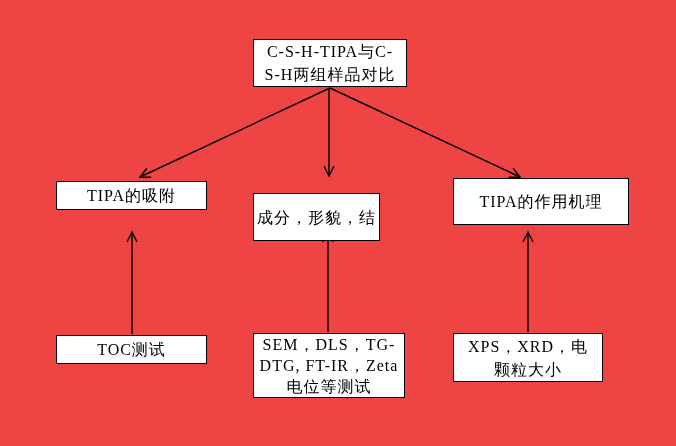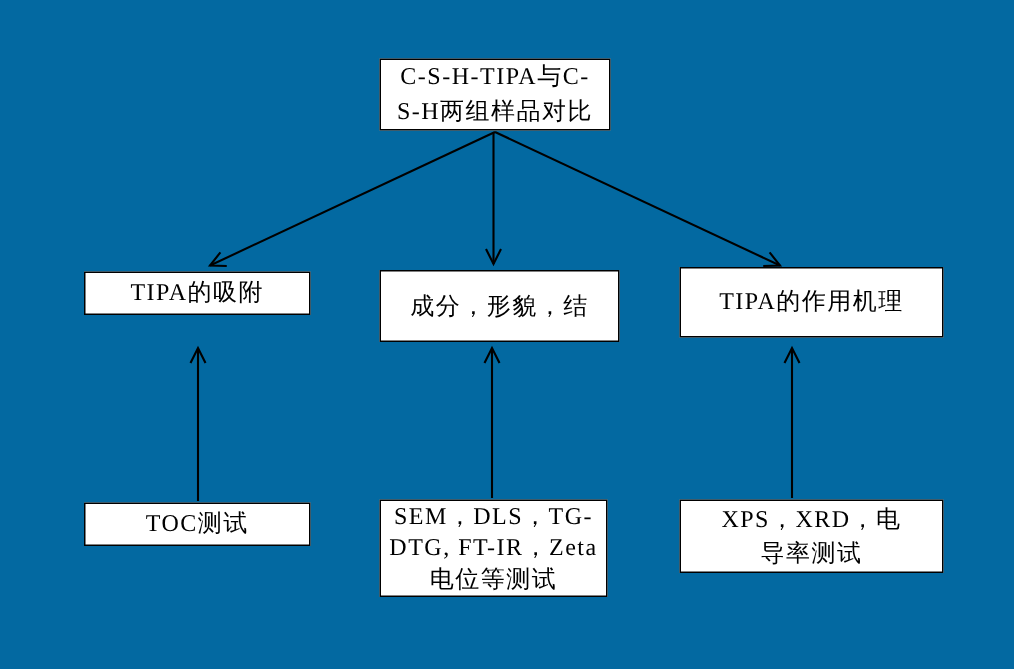--- a/index.html
+++ b/index.html
@@ -4,21 +4,21 @@
 <style>
   html, body {
     margin: 0;
     padding: 0;
     background: #ffffff;
   }
   .stage {
     position: relative;
     width: 676px;
     height: 446px;
-    background: #0369a1;
+    background: #ef4444;
     font-family: "Liberation Serif", "DejaVu Serif", serif;
     color: #000000;
     overflow: hidden;
   }
   .arrows {
     position: absolute;
     left: 0;
     top: 0;
     width: 676px;
     height: 446px;
@@ -39,25 +39,25 @@
     line-height: 23px;
     letter-spacing: 1px;
     white-space: nowrap;
   }
   .node.tight .line {
     line-height: 21px;
   }
   
   #node-root       { left: 253px; top: 39px;  width: 154px; height: 48px; border-width: 1.5px; }
   #node-mid-left   { left: 56px;  top: 181px; width: 151px; height: 29px; }
-  #node-mid-center { left: 253px; top: 180px; width: 160px; height: 48px; }
+  #node-mid-center { left: 253px; top: 193px; width: 127px; height: 48px; }
   #node-mid-right  { left: 453px; top: 178px; width: 176px; height: 47px; }
   #node-bot-left   { left: 56px;  top: 335px; width: 151px; height: 29px; }
   #node-bot-center { left: 253px; top: 333px; width: 152px; height: 65px; }
-  #node-bot-right  { left: 453px; top: 333px; width: 176px; height: 49px; }
+  #node-bot-right  { left: 453px; top: 333px; width: 150px; height: 49px; }
 </style>
 </head>
 <body>
 
 <div class="stage">
 
   <svg class="arrows" width="676" height="446" viewBox="0 0 676 446" xmlns="http://www.w3.org/2000/svg">
     <defs>
       <marker id="ah" markerUnits="userSpaceOnUse" viewBox="0 0 14 12" markerWidth="14" markerHeight="12" refX="12" refY="6" orient="auto">
         <path d="M2,1 L12,6 L2,11" fill="none" stroke="#000000" stroke-width="1.4"></path>
@@ -93,16 +93,16 @@
   </div>
 
   <div class="node tight" id="node-bot-center">
     <div class="line">SEM，DLS，TG-</div>
     <div class="line">DTG, FT-IR，Zeta</div>
     <div class="line">电位等测试</div>
   </div>
 
   <div class="node" id="node-bot-right">
     <div class="line">XPS，XRD，电</div>
-    <div class="line">导率测试</div>
+    <div class="line">颗粒大小</div>
   </div>
 
 </div>
 
 </body></html>

